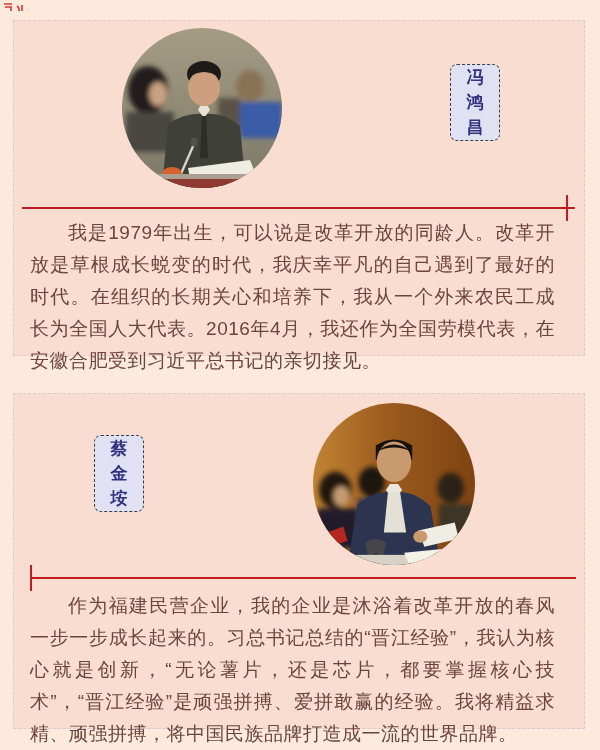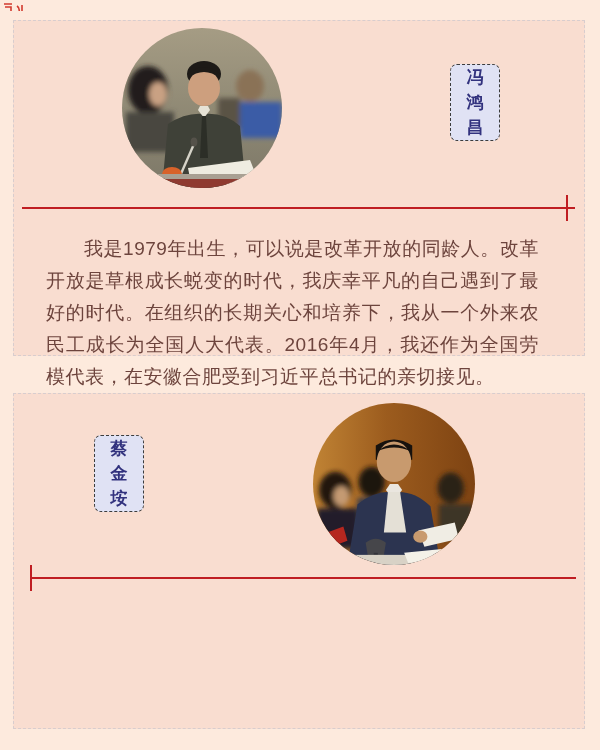--- a/index.html
+++ b/index.html
@@ -55,21 +55,21 @@
     position:absolute;top:0;width:2px;height:26px;background:#c01d22;
   }
   .divider1{left:8px;top:174px;width:553px;}
   .divider1 .vtick{right:7px;}
   .divider2{left:16px;top:171px;width:546px;}
   .divider2 .vtick{left:0;}
 
   
   .para{
     position:absolute;left:16px;right:29px;top:196px;
-    margin:16px;
+    margin:0;
     color:#6d443d;
     font-size:19px;line-height:32px;
     text-align:justify;
     text-indent:2em;
     letter-spacing:0.5px;
   }
 </style>
 </head>
 <body>
 
@@ -188,15 +188,16 @@
         <path d="M14 128 L30 122 L34 136 L18 142 Z" fill="#b5271f"></path>
         <path d="M90 148 L150 142 L156 152 L94 158 Z" fill="#f4f1e8"></path>
       </svg>
     </div>
 
     <div class="divider divider2">
       <div class="hline"></div>
       <div class="vtick"></div>
     </div>
 
+    <p class="para">作为福建民营企业，我的企业是沐浴着改革开放的春风一步一步成长起来的。习总书记总结的“晋江经验”，我认为核心就是创新，“无论薯片，还是芯片，都要掌握核心技术”，“晋江经验”是顽强拼搏、爱拼敢赢的经验。我将精益求精、顽强拼搏，将中国民族品牌打造成一流的世界品牌。</p>
   </div>
 
 </div>
 
 </body></html>

